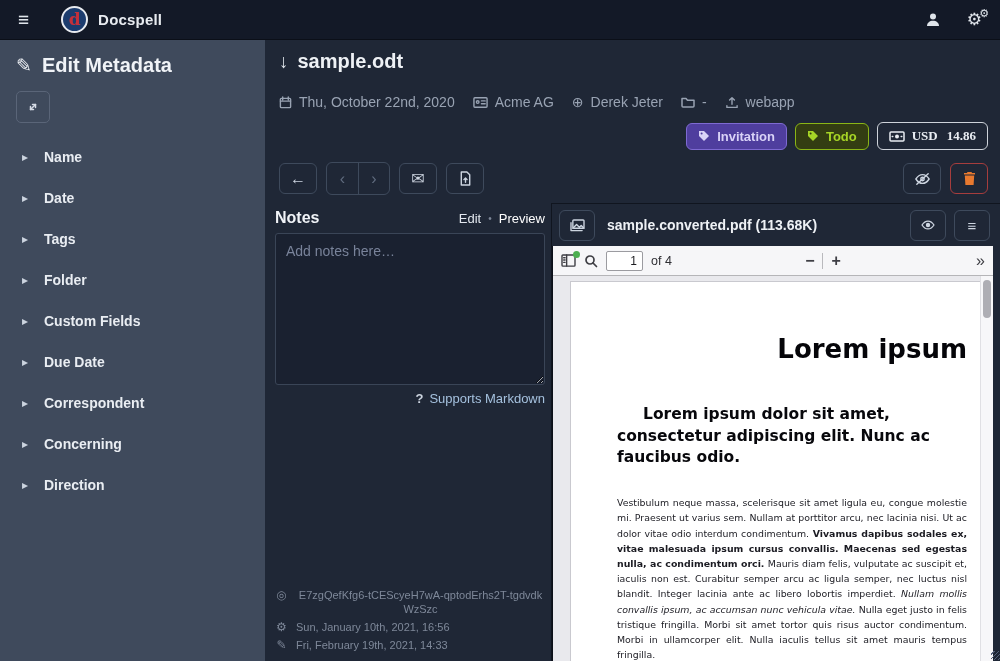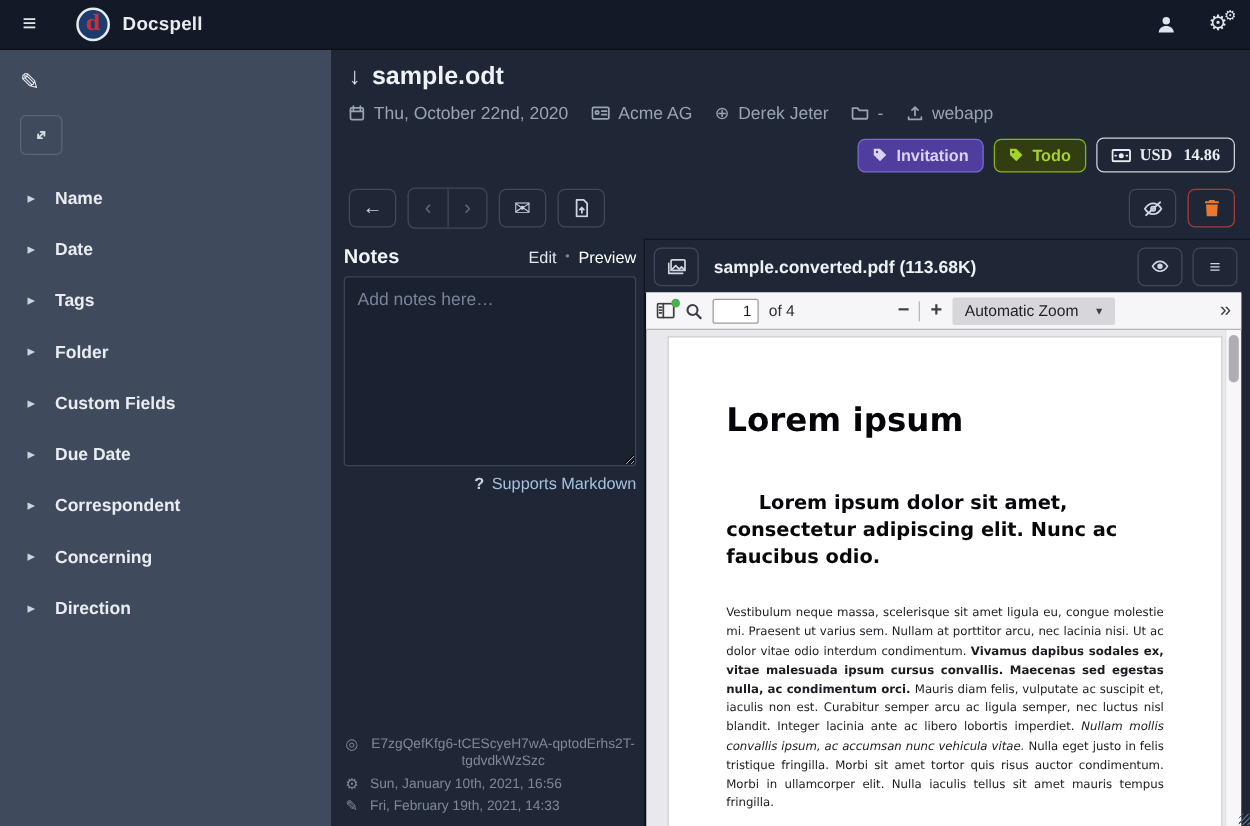--- a/index.html
+++ b/index.html
@@ -33,41 +33,41 @@
   .sb-item { display:flex; align-items:center; gap:14px; padding:8px 6px; margin-bottom:9px; cursor:pointer; border-radius:4px; }
   .sb-caret { color:#ccd4df; font-size:12px; width:8px; }
   .sb-label { font-size:14px; font-weight:bold; color:#e9edf2; }
 
   
   .main { flex:1; display:flex; flex-direction:column; min-width:0; background:var(--content-bg,#1f2736); }
   .item-head { padding:10px 12px 6px 14px; }
   .title-row { display:flex; align-items:center; gap:9px; }
   .dl-arrow { font-size:19px; font-weight:bold; color:#dfe4ea; }
   .item-title { font-size:20px; font-weight:bold; color:#eef1f5; }
-  .info-row { display:flex; align-items:center; gap:18px; margin-top:9px; color:var(--muted,#99a3b3); font-size:14px; }
+  .info-row { display:flex; align-items:center; gap:18px; margin-top:21px; color:var(--muted,#99a3b3); font-size:14px; }
   .info { display:flex; align-items:center; gap:7px; }
   .info .glyph { font-size:14px; line-height:1; }
   .badges-row { display:flex; justify-content:flex-end; align-items:center; gap:8px; margin-top:12px; padding-right:0; }
   .badge { display:flex; align-items:center; gap:7px; font-size:13px; font-weight:bold; padding:5px 11px; border-radius:6px; cursor:pointer; }
   .badge.purple { background:var(--tag-purple-bg,#4f3e9e); border:1px solid var(--tag-purple-border,#7e6ad2); color:var(--tag-purple-text,#d9d2f7); }
   .badge.green { background:var(--tag-green-bg,#333d12); border:1px solid var(--tag-green-border,#8ab616); color:var(--tag-green-text,#a6d426); }
   .badge.usd { background:transparent; border:1px solid var(--usd-border,#ced3da); color:#e9edf2;font-family:Liberation Serif, serif; }
   .usd-amount { margin-left:2px; }
 
   
   .toolbar { display:flex; align-items:center; padding:6px 12px 8px 14px; gap:9px; }
   .tbtn { width:38px; height:31px; background:transparent; border:1px solid var(--button-border,#3e4a5c); border-radius:6px; color:var(--icon-color,#cdd5e0); display:flex; align-items:center; justify-content:center; font-size:16px; cursor:pointer; }
   .btn-group { display:flex; border:1px solid var(--button-border,#3e4a5c); border-radius:6px; overflow:hidden; }
   .btn-group .tbtn { border:none; border-radius:0; width:31px; color:#5f6b7e; }
   .btn-group .tbtn + .tbtn { border-left:1px solid var(--button-border,#3e4a5c); }
   .tbtn.danger { border-color:var(--trash-border,#a63d3d); }
 
   
   .lower { flex:1; display:flex; min-height:0; }
-  .notes-col { width:250px; flex:none; display:flex; flex-direction:column; padding:4px 6px 4px 10px; }
+  .notes-col { width:286px; flex:none; display:flex; flex-direction:column; padding:4px 6px 4px 10px; }
   .notes-head { display:flex; align-items:baseline; margin:2px 0 6px 0; }
   .notes-title { font-size:16px; font-weight:bold; color:#f0f3f7; }
   .notes-links { margin-left:auto; font-size:13px; display:flex; gap:7px; align-items:center; }
   .link-edit { color:#e3e8ef; cursor:pointer; }
   .link-sep { color:#7d8798; font-size:10px; }
   .link-preview { color:#ffffff; cursor:pointer; }
   .notes-ta { width:100%; height:152px; background:#1a2130; border:1px solid #3a4557; border-radius:3px; resize:both; color:#dfe4ea; font-family:"Liberation Sans",sans-serif; font-size:14px; padding:9px 10px; }
   .notes-ta::placeholder { color:#79839a; }
   .md-hint { display:flex; justify-content:flex-end; align-items:center; gap:6px; margin-top:6px; font-size:13px; color:var(--link-blue,#a5c1de); cursor:pointer; }
   .md-q { font-weight:bold; color:#cdd5e0; }
@@ -93,21 +93,21 @@
   .page-input { width:37px; height:20px; border:1px solid #9b9ba0; border-radius:2px; background:#fff; font-size:12px; text-align:right; padding:0 5px; color:#1c1c20; font-family:"Liberation Sans",sans-serif; }
   .of-pages { font-size:12.5px; color:#2e2e33; }
   .pt-glyph { font-size:16px; font-weight:bold; color:#3e3e44; cursor:pointer; }
   .pt-divider { width:1px; height:16px; background:#b9b9bd; }
   .zoom-dd { display:flex; align-items:center; gap:14px; background:#d7d7db; border-radius:2px; height:22px; padding:0 10px; font-size:12.5px; color:#1f1f24; cursor:pointer; }
   .zoom-caret { font-size:10px; color:#3e3e44; }
   .dbl-chev { font-size:16px; color:#3e3e44; margin-left:2px; }
 
   .pdf-scroll { flex:1; min-height:0; position:relative; overflow:hidden; }
   .pdf-page { width:444px; margin:5px 0 0 17px; background:#fff; border:1px solid #c9c9cf; padding:40px 46px 30px 46px; color:#17171e; font-family:"DejaVu Sans",sans-serif; }
-  .pdf-h1 { text-align:left; font-size:26px; font-weight:bold; color:#050509; margin-top:12px; }
+  .pdf-h1 { text-align:right; font-size:26px; font-weight:bold; color:#050509; margin-top:12px; }
   .pdf-h2 { font-size:15.5px; font-weight:bold; line-height:1.4; margin-top:40px; text-indent:26px; color:#08080c; }
   .pdf-body { margin-top:26px; font-size:9.4px; line-height:1.62; text-align:justify; color:#1b1b22; }
 
   .vscrollbar { position:absolute; top:0; right:0; width:13px; height:100%; background:#f7f7f9; border-left:1px solid #e0e0e4; }
   .vthumb { position:absolute; top:4px; left:2px; width:8px; height:38px; border-radius:4px; background:#aeaeb4; cursor:pointer; }
   .corner-resize { position:absolute; right:0; bottom:1px; width:9px; height:9px; background:repeating-linear-gradient(135deg, transparent 0 2px, #55617a 2px 3px); cursor:nwse-resize; }
 
   .ic { stroke:currentColor; fill:none; stroke-width:1.5; stroke-linecap:round; stroke-linejoin:round; }
   .icf { fill:currentColor; stroke:none; }
 </style>
@@ -135,20 +135,21 @@
         <span class="gear-small">⚙</span>
       </span>
     </span>
   </header>
 
   <div class="app">
 
     <aside class="sidebar">
       <div class="sb-title-row">
         <span class="sb-pencil">✎</span>
+        <span class="sb-title">Edit Metadata</span>
       </div>
       <button class="expand-btn">
         <span>
           <svg width="14" height="14" viewBox="0 0 14 14" class="ic" style="color:#d6dce6">
               <path d="M4.5 9.5 L9.5 4.5"></path>
               <path d="M6.5 4.5 H9.5 V7.5"></path>
               <path d="M7.5 9.5 H4.5 V6.5"></path>
             </svg>
         </span>
       </button>
@@ -391,24 +392,20 @@
                       <circle cx="6" cy="6" r="4"></circle>
                       <path d="M9 9l3.5 3.5"></path>
                     </svg>
                 </span>
                 <input class="page-input" value="1" style="">
                 <span class="of-pages">of 4</span>
                 <span class="flex-sp"></span>
                 <span class="pt-glyph">−</span>
                 <span class="pt-divider"></span>
                 <span class="pt-glyph">+</span>
-                <span class="zoom-dd">
-                  <span>Automatic Zoom</span>
-                  <span class="zoom-caret">▾</span>
-                </span>
                 <span class="flex-sp"></span>
                 <span class="dbl-chev">»</span>
               </div>
 
               <div class="pdf-scroll">
                 <div class="pdf-page">
                   <div class="pdf-h1">Lorem ipsum</div>
                   <div class="pdf-h2">Lorem ipsum dolor sit amet, consectetur adipiscing elit. Nunc ac faucibus odio.</div>
                   <div class="pdf-body"><span>Vestibulum neque massa, scelerisque sit amet ligula eu, congue molestie mi. Praesent ut varius sem. Nullam at porttitor arcu, nec lacinia nisi. Ut ac dolor vitae odio interdum condimentum. </span><span style="font-weight:bold">Vivamus dapibus sodales ex, vitae malesuada ipsum cursus convallis. Maecenas sed egestas nulla, ac condimentum orci. </span><span>Mauris diam felis, vulputate ac suscipit et, iaculis non est. Curabitur semper arcu ac ligula semper, nec luctus nisl blandit. Integer lacinia ante ac libero lobortis imperdiet. </span><span style="font-style:italic">Nullam mollis convallis ipsum, ac accumsan nunc vehicula vitae. </span><span>Nulla eget justo in felis tristique fringilla. Morbi sit amet tortor quis risus auctor condimentum. Morbi in ullamcorper elit. Nulla iaculis tellus sit amet mauris tempus fringilla.</span></div>
 

